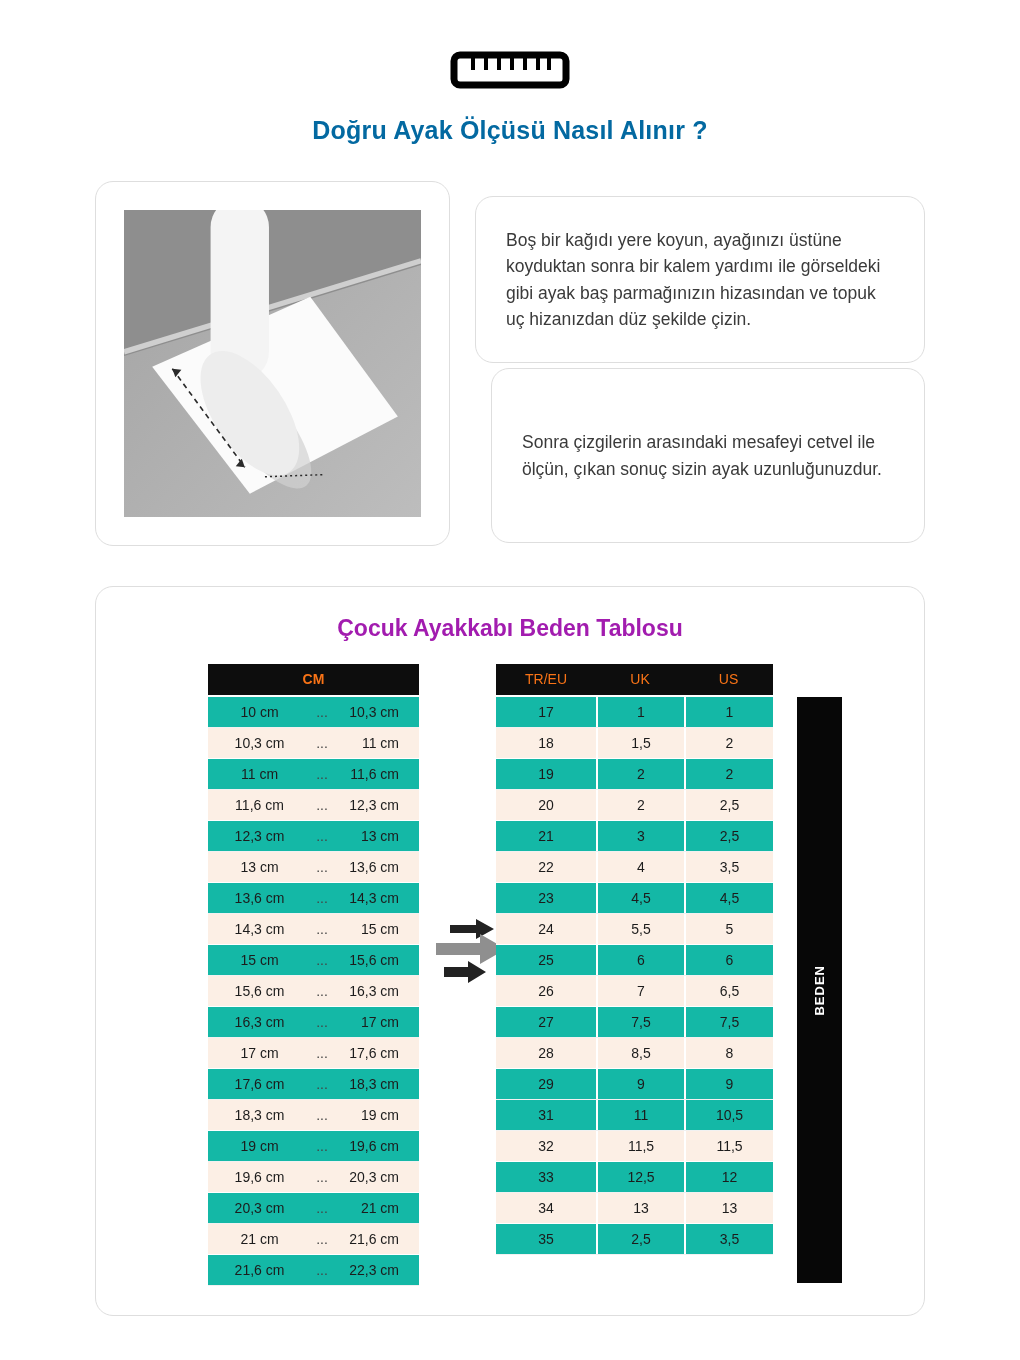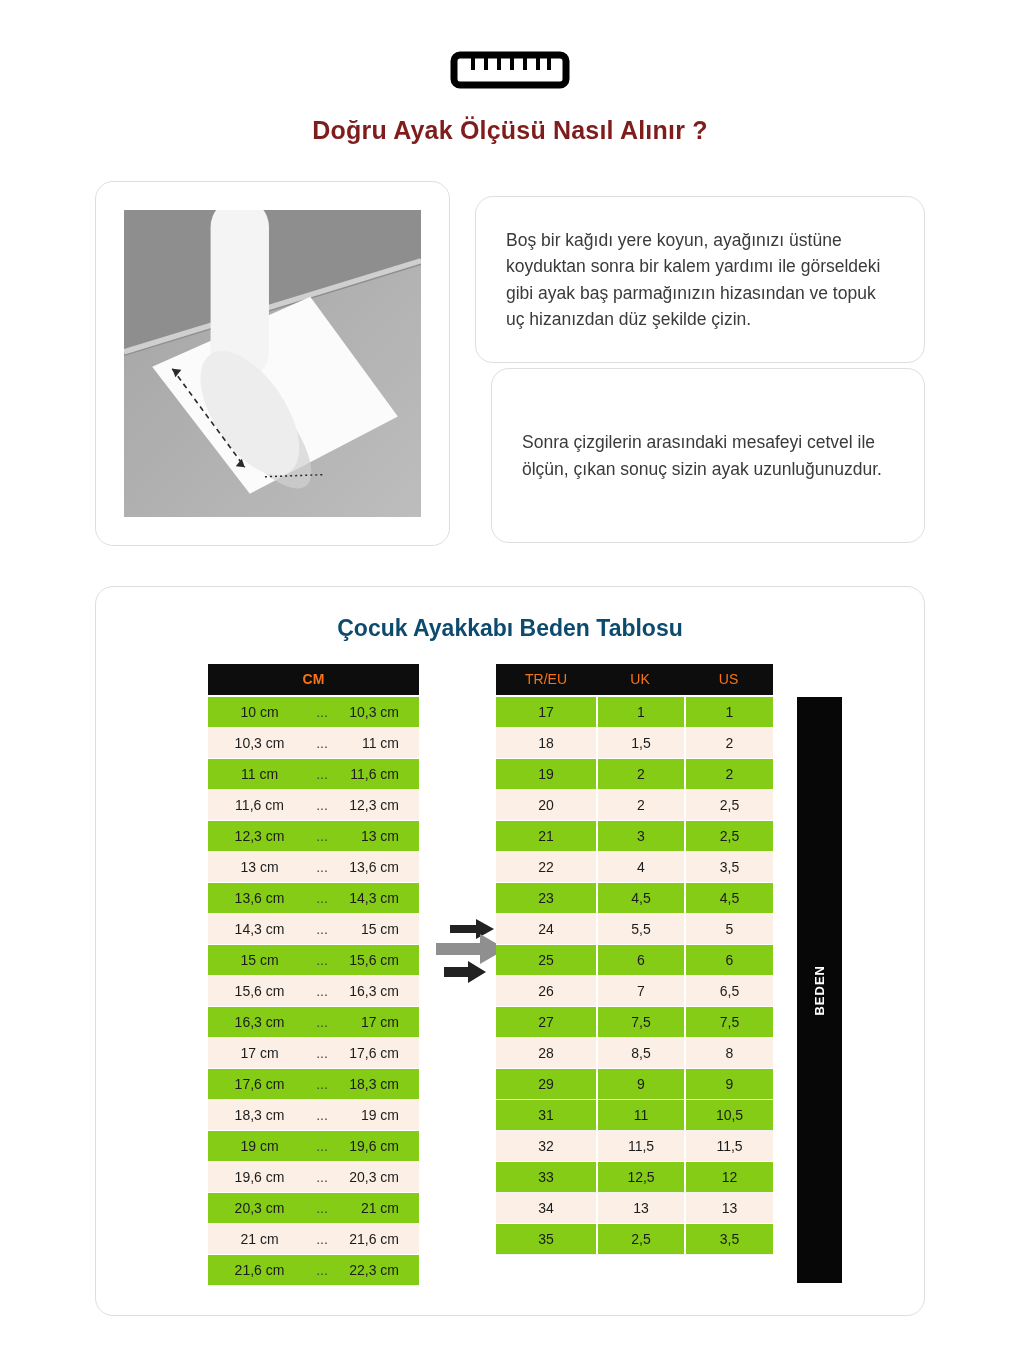--- a/index.html
+++ b/index.html
@@ -4,56 +4,56 @@
 <style>
   * { margin:0; padding:0; box-sizing:border-box; }
   html,body { background:#ffffff; }
   body {
     width:1020px; height:1360px; position:relative;
     font-family:"Liberation Sans", sans-serif; color:#1c1c1c;
     overflow:hidden;
   }
   .header { text-align:center; padding-top:50px; }
   .ruler-svg { display:block; margin:0 auto; }
-  .page-title { margin-top:26px; font-size:25px; font-weight:bold; color:#7f1d1d; letter-spacing:.2px; }
+  .page-title { margin-top:26px; font-size:25px; font-weight:bold; color:#0369a1; letter-spacing:.2px; }
 
   .howto { display:flex; margin:36px 95px 0 95px; gap:25px; }
   .photo-card {
     width:355px; height:365px; border:1px solid #dedede; border-radius:18px;
     padding:28px; background:#fff; flex:0 0 auto;
   }
   .photo { width:100%; height:100%; overflow:hidden; }
   .text-col { margin-top:15px; display:flex; flex-direction:column; gap:5px; flex:1; }
   .inst-card {
     border:1px solid #dedede; border-radius:18px; background:#fff;
     display:flex; align-items:center; padding:12px 30px;
   }
   .inst-card.first { height:167px; }
   .inst-card.second { height:175px;margin-left:16px; }
   .inst-card p { font-size:17.5px; line-height:1.5; color:#3a3a3a; }
 
   .table-card {
     position:relative; margin:40px 95px 0 95px; width:830px; height:730px;
     border:1px solid #dedede; border-radius:18px; background:#fff;
   }
-  .table-title { text-align:center; padding-top:28px; font-size:23px; font-weight:bold; color:#0c4a6e; }
+  .table-title { text-align:center; padding-top:28px; font-size:23px; font-weight:bold; color:#a21caf; }
 
   .cm-table { position:absolute; left:112px; top:77px; width:211px; }
   .size-table-wrap { position:absolute; left:400px; top:77px; width:277px; }
 
   .thead {
     background:var(--header-bg,#0d0d0d); color:#f97316; height:31px; line-height:31px;
     font-size:14px; font-weight:bold; text-align:center; margin-bottom:2px;
   }
   .size-head { display:grid; grid-template-columns:100px 88px 89px; font-weight:normal; }
   .size-head span { text-align:center; }
 
   .trow {
     height:31px; font-size:14px; display:grid; align-items:center;
-    border-bottom:1px solid #f1f1f1; background:#84cc16;
+    border-bottom:1px solid #f1f1f1; background:#14b8a6;
   }
   .trow.alt { background:var(--alt-row,#fcefe5); border-bottom:1px solid #fff; }
 
   .cm-table .trow { grid-template-columns:103px 22px 86px; }
   .cm-table .cell.c0 { text-align:center; }
   .cm-table .cell.c1 { text-align:center; color:#444; }
   .cm-table .cell.c2 { text-align:right; padding-right:20px; }
 
   .size-table-wrap .trow { grid-template-columns:100px 88px 89px; }
   .size-table-wrap .cell { text-align:center; height:100%; line-height:30px; }

